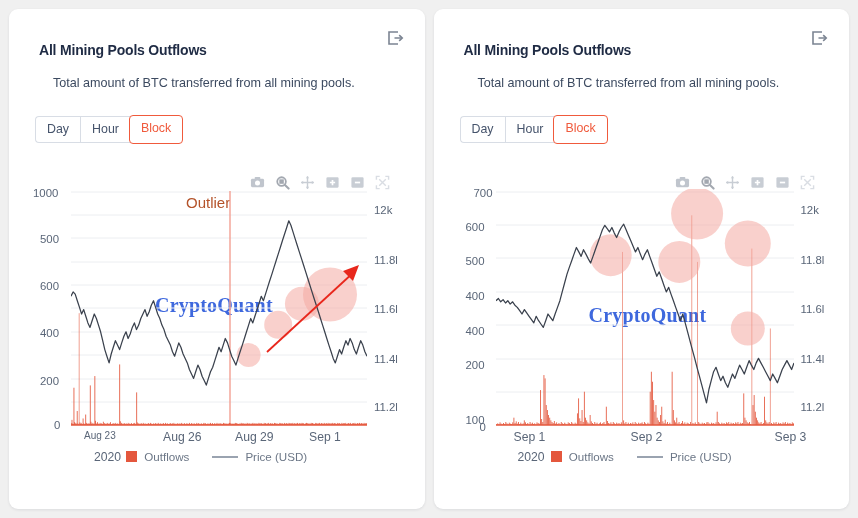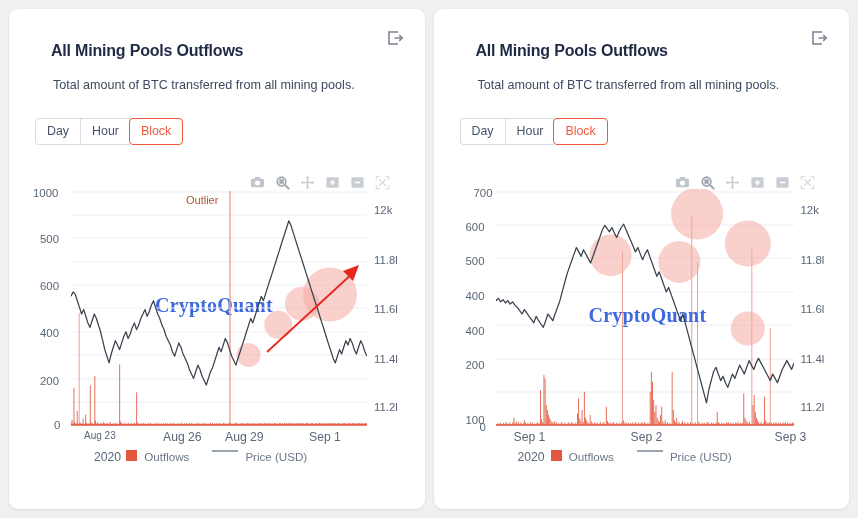--- a/index.html
+++ b/index.html
@@ -25,30 +25,29 @@
     box-sizing:border-box;
     overflow:hidden;
   }
   .export-icon{
     position:absolute;top:20px;right:21px;
     width:18px;height:18px;
     cursor:pointer;
   }
   .card-head{padding:33px 0 0 26px;}
   .card-title{
-    font-size:16px;font-weight:bold;color:#1f2b44;
-    letter-spacing:-0.2px;margin:0 0 14px 16px;
+    font-size:14px;font-weight:bold;color:#1f2b44;
+    letter-spacing:-0.2px;margin:0 0 14px 4px;
   }
   .card-desc{
     font-size:12.6px;color:#3c4a60;margin:18px;
   }
   .tabs{
     display:flex;margin:26px 0 0 26px;
     width:fit-content;
-    align-items:center;
   }
   .tab{
     font-size:12.4px;
     color:#45536b;
     background:#fff;
     border:1px solid #d8dde5;
     padding:5px 11px 6px 11px;
     border-right:none;
     cursor:pointer;
     border-radius:4px 0 0 4px;
@@ -79,30 +78,30 @@
   }
   .axis-lbl.r{text-align:left;}
   .watermark{
     position:absolute;
     font-family:"Liberation Serif", serif;
     font-size:20px;color:#1d4ed8;opacity:.85;
     font-weight:bold;letter-spacing:.2px;
     pointer-events:none;user-select:none;
   }
   .outlier-lbl{
-    position:absolute;font-size:11px;color:#b4532a;white-space:nowrap;
+    position:absolute;font-size:15px;color:#b4532a;white-space:nowrap;
   }
   .legend{
     position:absolute;bottom:46px;left:0;right:0;
     display:flex;justify-content:center;align-items:center;gap:9px;
     font-size:11.6px;color:#6b7686;
   }
   .lg-sq{width:11px;height:11px;background:#e4573d;display:inline-block;}
   .lg-line{width:26px;height:2px;background:#9aa3b0;display:inline-block;}
-  .lg-item{display:flex;align-items:flex-start;gap:7px;}
+  .lg-item{display:flex;align-items:center;gap:7px;}
   .lg-item + .lg-item{margin-left:14px;}
   svg.plot{display:block;}
   .hl{fill:#f4aaa3;opacity:.55;}
 </style>
 </head>
 <body>
 
 <div class="page">
 
   <div class="card">
@@ -176,21 +175,21 @@
 
     <div class="axis-lbl r" style="left:365px;top:195px;">12k</div>
     <div class="axis-lbl r" style="left:365px;top:245px;">11.8l</div>
     <div class="axis-lbl r" style="left:365px;top:294px;">11.6l</div>
     <div class="axis-lbl r" style="left:365px;top:344px;">11.4l</div>
     <div class="axis-lbl r" style="left:365px;top:392px;">11.2l</div>
 
     <div class="axis-lbl" style="left:75px;top:421px;font-size:10px;">Aug 23</div>
     <div class="axis-lbl" style="left:85px;top:441px;font-size:12.2px;">2020</div>
     <div class="axis-lbl" style="left:154px;top:421px;font-size:12.2px;">Aug 26</div>
-    <div class="axis-lbl" style="left:216px;top:421px;font-size:12.2px;text-align:right;">Aug 29</div>
+    <div class="axis-lbl" style="left:226px;top:421px;font-size:12.2px;text-align:right;">Aug 29</div>
     <div class="axis-lbl" style="left:300px;top:421px;font-size:12.2px;">Sep 1</div>
 
     <div class="outlier-lbl" style="left:177px;top:185px;">Outlier</div>
 
     <div class="watermark" style="left:146px;top:285px;">CryptoQuant</div>
 
     <div class="plot-wrap" style="left:0;top:0;">
       <svg class="plot" width="429" height="500" viewBox="0 0 429 500">
         <defs>
             <clipPath id="clipL">

